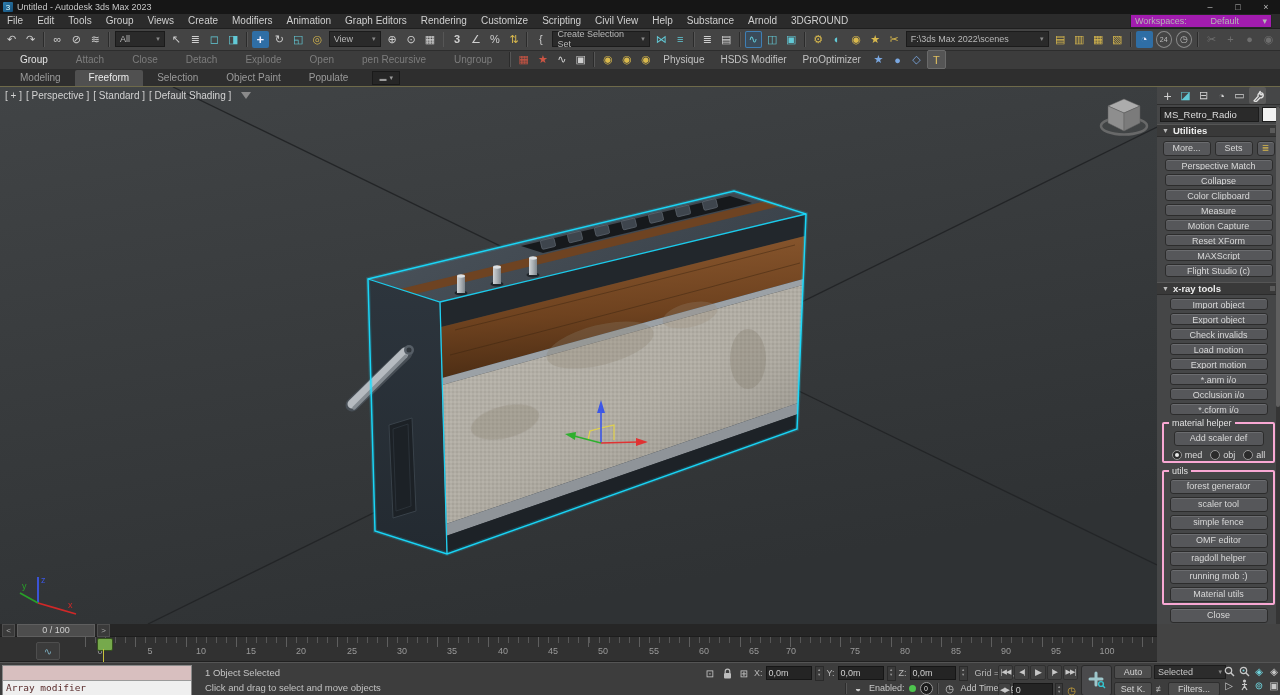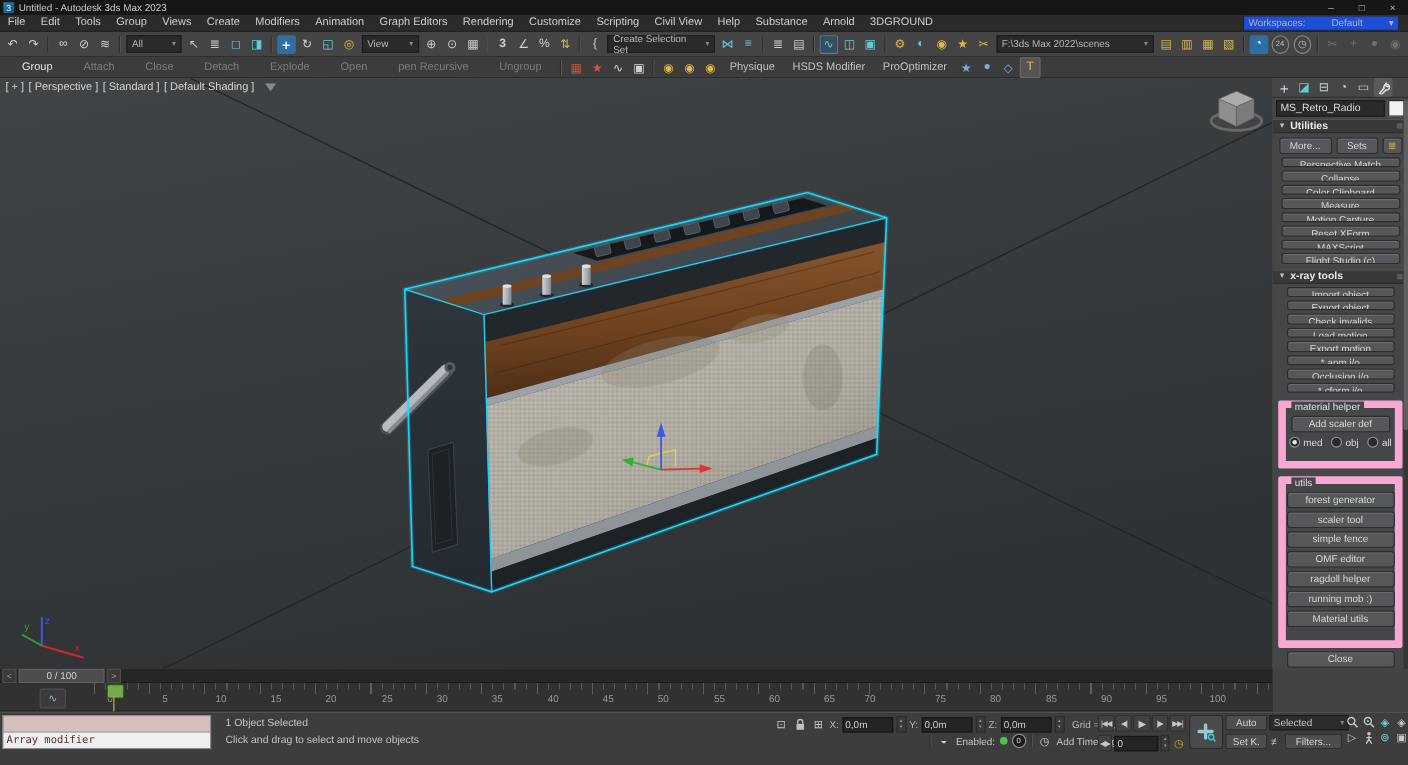--- a/index.html
+++ b/index.html
@@ -7,21 +7,21 @@
        background:#3d3d3d;overflow:hidden;display:flex;flex-direction:column;user-select:none;}
   
   .row-title{height:14px;background:#161616;display:flex;align-items:center;color:#c8c8c8;font-size:9px;}
   .app-icon{width:10px;height:10px;margin:0 4px 0 3px;background:linear-gradient(135deg,#2e7fae,#154f7a);
             color:#dff;font-size:8px;display:flex;align-items:center;justify-content:center;border-radius:1px;}
   .win-controls{margin-left:auto;display:flex;}
   .win-btn{width:28px;height:14px;display:flex;align-items:center;justify-content:center;font-size:9px;color:#bbb;}
   
   .row-menu{height:14px;background:#2b2b2b;display:flex;align-items:center;border-bottom:1px solid #1f1f1f;}
   .menu-item{padding:0 7px;font-size:10px;color:#cfcfcf;line-height:14px;}
-  .workspaces{margin-left:auto;margin-right:8px;display:flex;align-items:center;background:#1d4ed8;
+  .workspaces{margin-left:auto;margin-right:8px;display:flex;align-items:center;background:#a21caf;
               border:1px solid #262626;height:12px;padding:0 4px;font-size:9px;color:#b5b5b5;width:132px;justify-content:space-between;}
   
   .row-toolbar{height:22px;background:#444;display:flex;align-items:center;padding:0 2px;border-bottom:1px solid #2d2d2d;}
   .ico{min-width:17px;height:17px;display:flex;align-items:center;justify-content:center;font-size:11px;
        color:#cfcfcf;border-radius:2px;margin:0 1px;}
   .ico.gold{color:#d9b94d;} .ico.teal{color:#62c9d6;} .ico.red{color:#cc5544;} .ico.blue{color:#7aa7e0;}
   .ico.dim{color:#6e6e6e;}
   .ico.active{background:#2f6ea5;color:#eef;}
   .ico.outlined{box-shadow:0 0 0 1px #3f7fb5 inset;background:#3a4b5a;}
   .tb-sep{width:1px;height:15px;background:#2b2b2b;border-right:1px solid #565656;margin:0 3px;}
@@ -60,21 +60,21 @@
   .rollout{height:14px;background:#393939;border-top:1px solid #555;border-bottom:1px solid #2c2c2c;
            display:flex;align-items:center;padding:0 5px;color:#ececec;font-weight:bold;font-size:9.5px;gap:4px;}
   .rollout .tri{font-size:7px;color:#bbb;}
   .rollout .pin{margin-left:auto;width:5px;height:5px;background:#5a5a5a;}
   .pbtn{display:block;margin:3px auto 0;width:106px;height:13px;background:#56575a;border:1px solid #2c2c2c;
         border-radius:3px;color:#d8d8d8;font-size:9px;line-height:13px;text-align:center;
         box-shadow:inset 0 1px 0 #6b6c6f;white-space:nowrap;overflow:hidden;}
   .pbtn.narrow{width:96px;}
   .ms-row{display:flex;justify-content:center;gap:4px;margin-top:4px;align-items:center;}
   .ms-row .pbtn{margin:0;display:inline-block;}
-  .grpbox{border:7px solid #f9a8d4;border-radius:2px;margin:7px 5px 0;padding:2px 0 12px;position:relative;}
+  .grpbox{border:2px solid #f9a8d4;border-radius:2px;margin:7px 5px 0;padding:2px 0 1px;position:relative;}
   .grpbox .legend{position:absolute;top:-6px;left:5px;background:#454647;padding:0 3px;font-size:9px;color:#e0e0e0;}
   .radio-row{display:flex;justify-content:center;gap:8px;margin-top:4px;align-items:center;}
   .radio{display:flex;align-items:center;gap:3px;font-size:9px;color:#dcdcdc;}
   .rdot{width:8px;height:8px;border-radius:50%;border:1px solid #979797;background:#2a2a2a;position:relative;}
   .rdot.sel::after{content:"";position:absolute;left:2px;top:2px;width:4px;height:4px;border-radius:50%;background:#e8e8e8;}
   .cp-scroll{position:absolute;right:0;top:20px;width:4px;height:517px;background:#353535;}
   .cp-thumb{position:absolute;left:0;top:0;width:4px;height:300px;background:#5f5f5f;border-radius:2px;}
   .cp-close-wrap{margin-top:auto;padding-bottom:1px;}
   
   .row-slider{height:13px;display:flex;}
@@ -270,20 +270,31 @@
     <span class="ico gold">◉</span>
     <span class="txt-btn">Physique</span>
     <span class="txt-btn">HSDS Modifier</span>
     <span class="txt-btn">ProOptimizer</span>
     <span class="ico blue">★</span>
     <span class="ico blue">●</span>
     <span class="ico blue">◇</span>
     <span class="ico" style="border:1px solid #6a6a6a;background:#555;color:#e0c060">T</span>
   </div>
 
+  <div class="row-ribbon">
+    <span class="rtab">Modeling</span>
+    <span class="rtab active">Freeform</span>
+    <span class="rtab">Selection</span>
+    <span class="rtab">Object Paint</span>
+    <span class="rtab">Populate</span>
+    <span class="media-btn">
+      <span>▬</span>
+      <span>▾</span>
+    </span>
+  </div>
 
   <div class="row-main">
 
     <div class="viewport">
       <svg width="1157" height="537" viewBox="0 0 1157 537">
         <defs>
           <linearGradient id="vpbg" x1="0" y1="0" x2="0.4" y2="1">
             <stop offset="0" stop-color="#414446"></stop>
               <stop offset="1" stop-color="#2f3234"></stop>
           </linearGradient>

